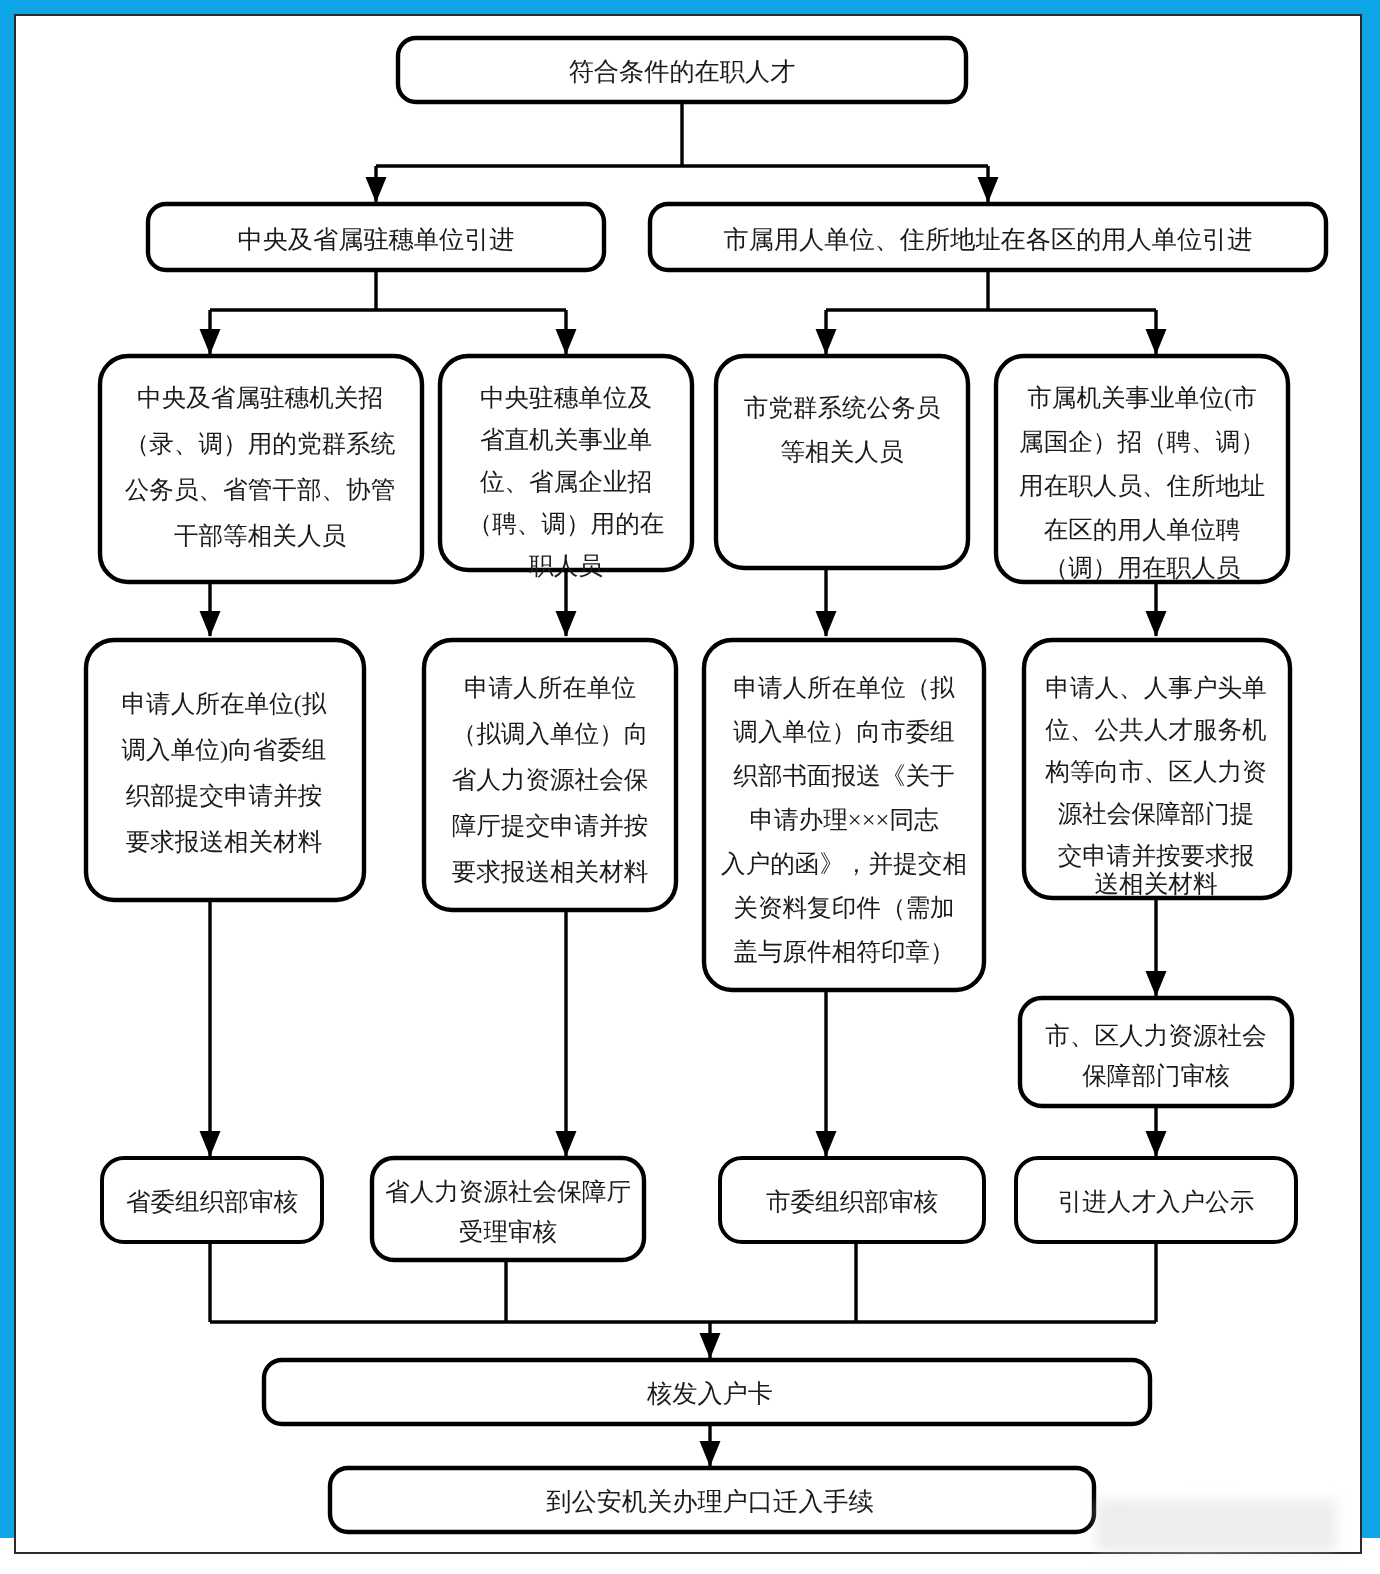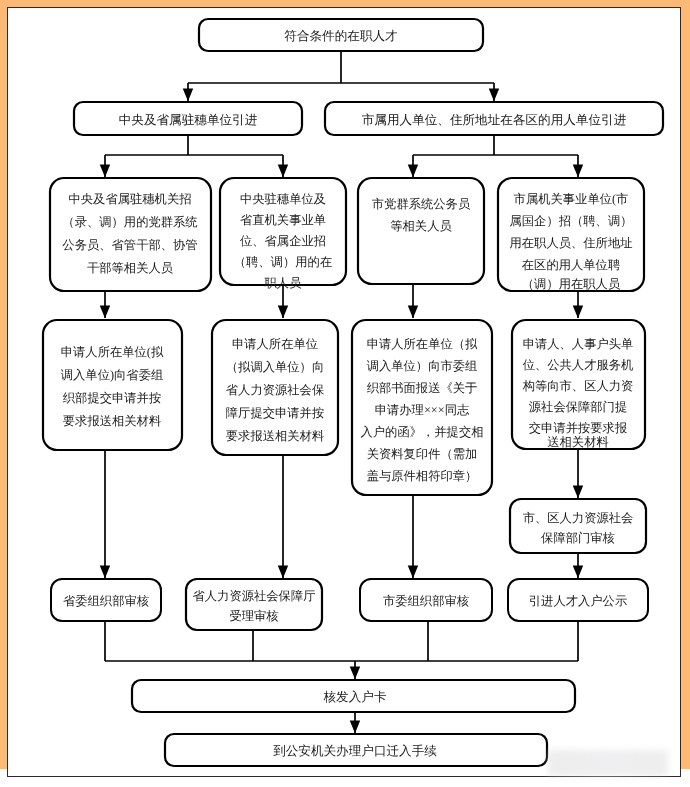--- a/index.html
+++ b/index.html
@@ -1,20 +1,20 @@
 <!DOCTYPE html>
 <html><head>
 <meta charset="utf-8">
 <style>
   html,body{margin:0;padding:0;background:#ffffff;}
   body{
     font-family:"Liberation Serif","DejaVu Serif",serif;
     width:690px;height:787px;overflow:hidden;
   }
-  #stage{position:relative;width:690px;height:769px;background:#fdba74;}
+  #stage{position:relative;width:690px;height:769px;background:#0ea5e9;}
   #frame{
     position:absolute;left:7px;top:7px;width:674px;height:770px;
     border:1px solid #2b2b2b;box-sizing:border-box;background:#fff;
   }
   svg#flow{position:absolute;left:0;top:0;width:690px;height:787px;}
   .node-rect{fill:#ffffff;stroke:#000000;stroke-width:2.2;}
   .node-rect-thin{fill:#ffffff;stroke:#000000;stroke-width:2.0;}
   .edge{stroke:#000000;stroke-width:1.7;fill:none;}
   .nlabel{
     font-family:"Liberation Serif","DejaVu Serif",serif;

